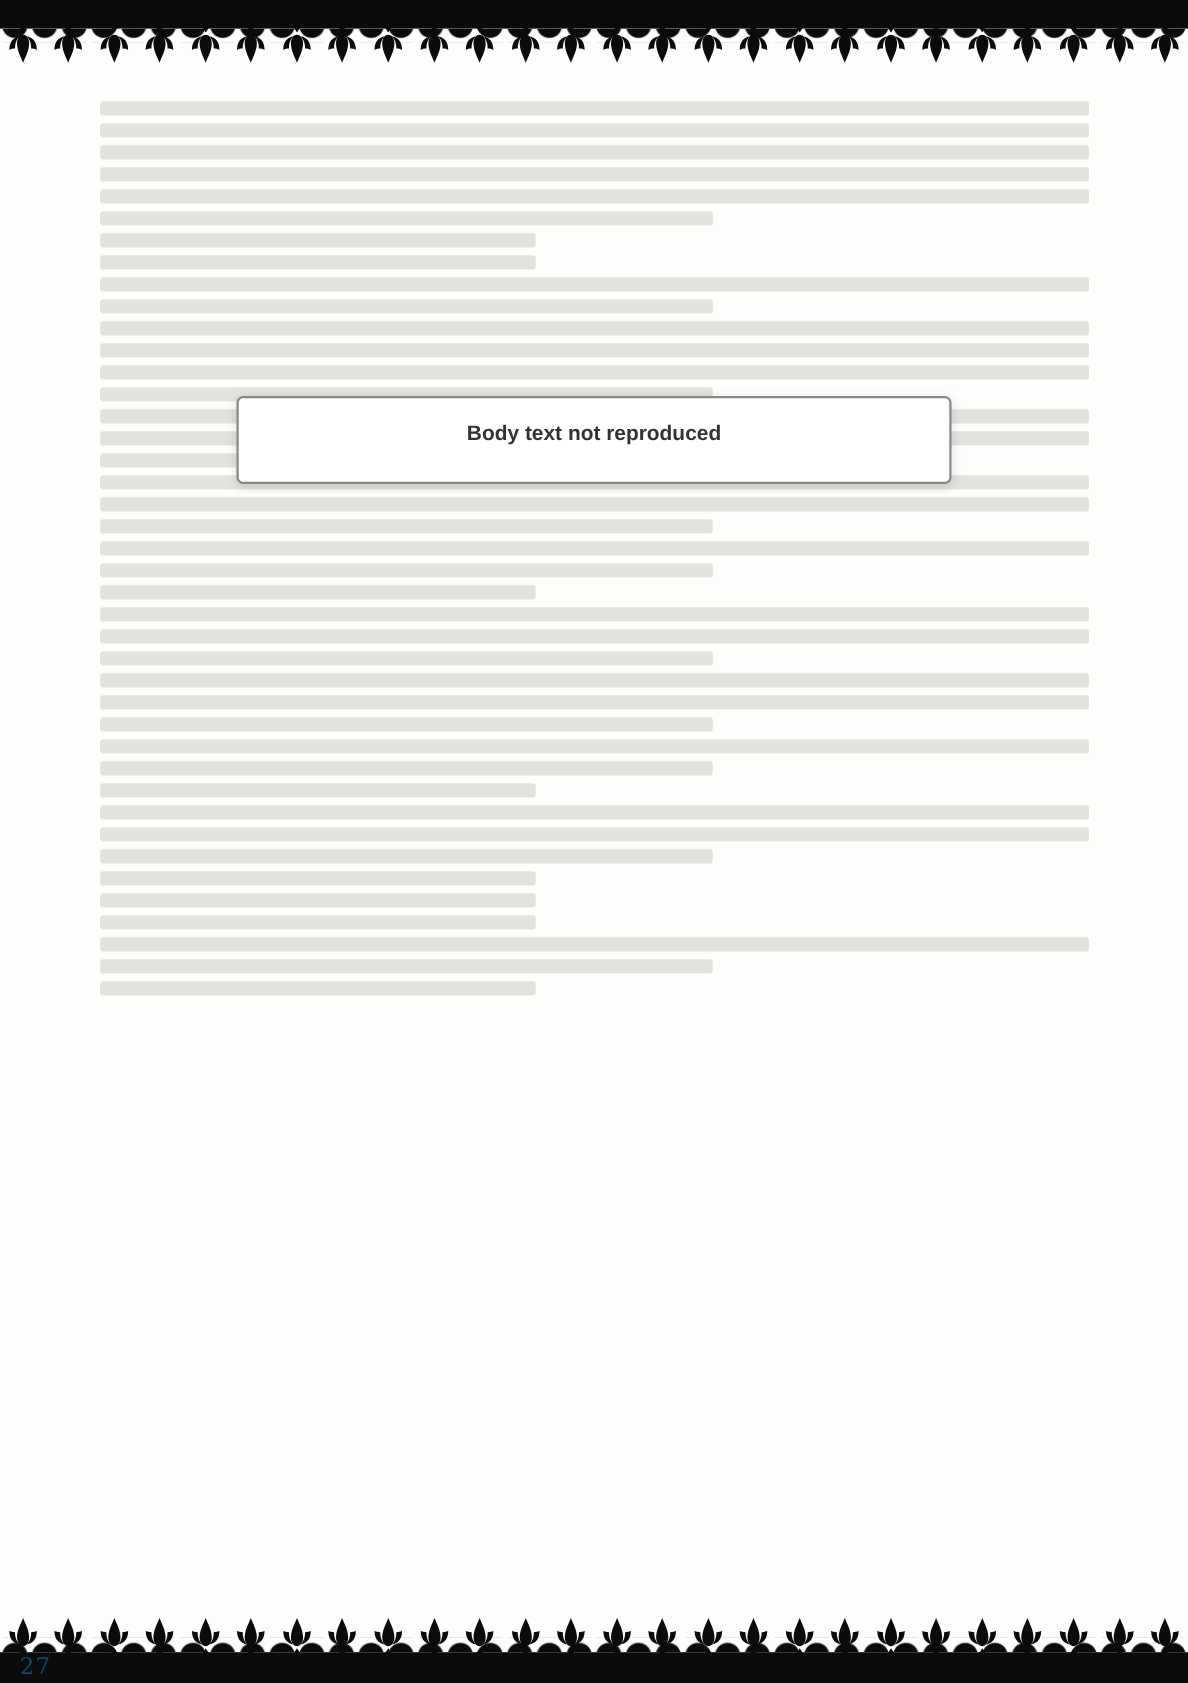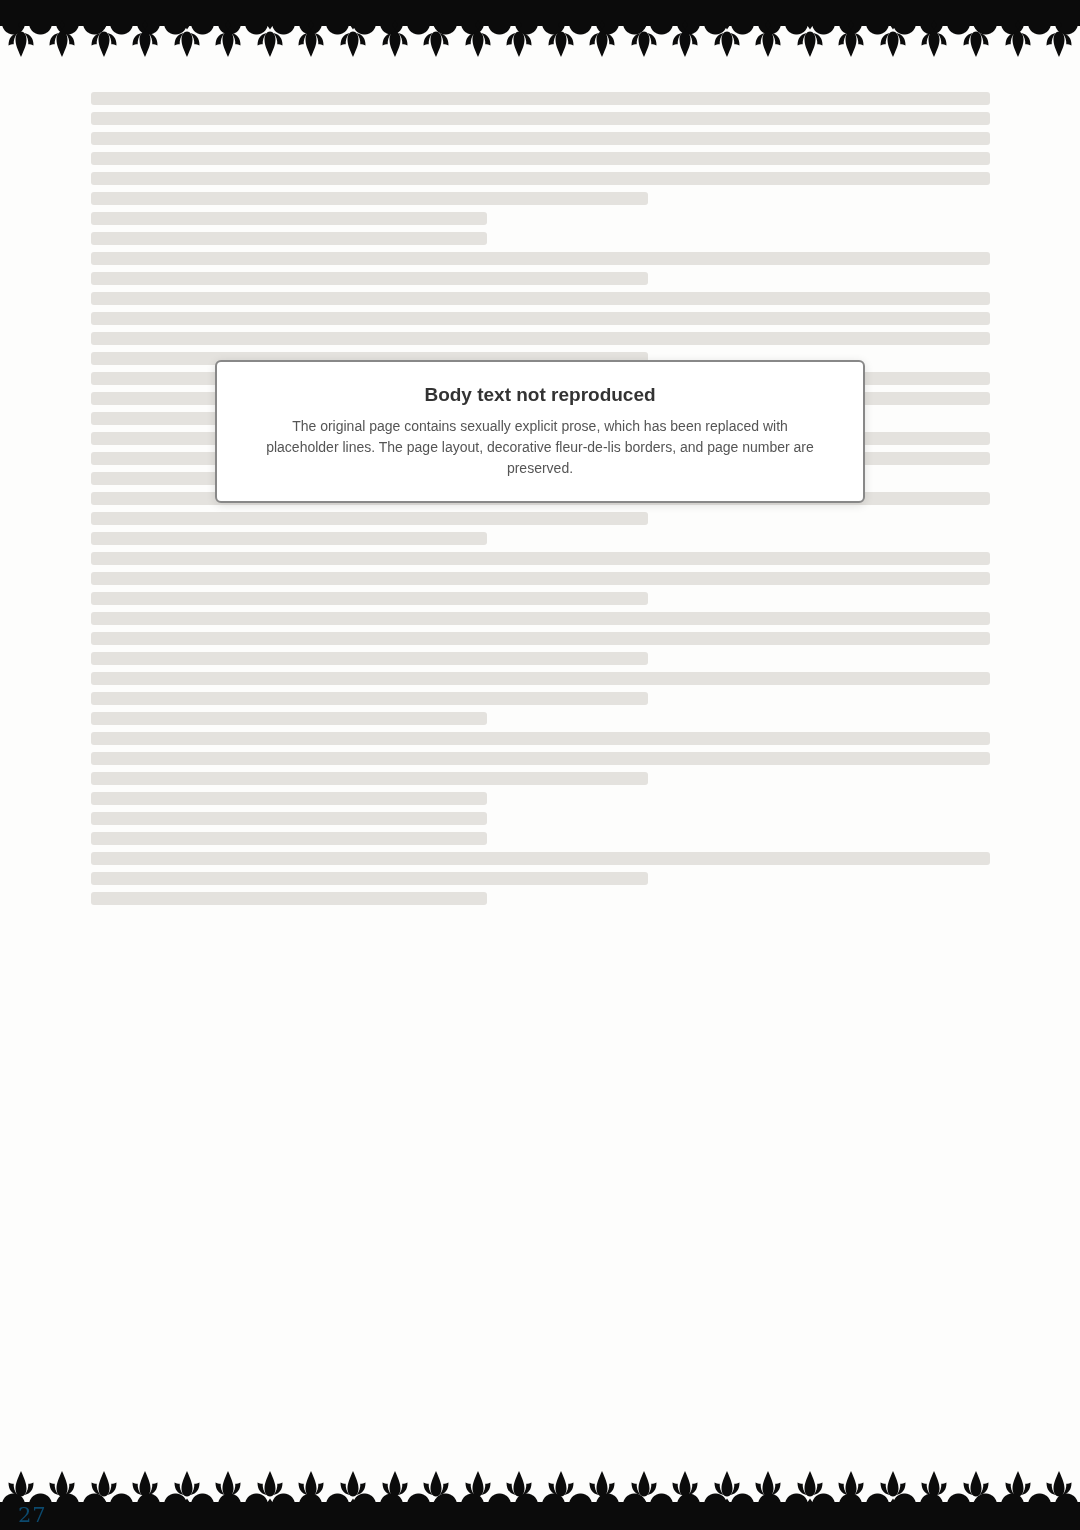--- a/index.html
+++ b/index.html
@@ -279,21 +279,20 @@
         <div class="rline"></div>
         <div class="rline short"></div>
       </div>
       <div class="rparagraph">
         <div class="rline solo"></div>
       </div>
     </div>
 
   <div class="redaction-notice">
     <h2>Body text not reproduced</h2>
-    <p>The original page contains sexually explicit prose, which has been replaced with placeholder lines. The page layout, decorative fleur-de-lis borders, and page number are preserved.</p>
   </div>
 
   <div class="ornament-row bottom" id="ornaments-bottom">
       <svg width="30" height="38" viewBox="0 0 30 38" fill="#0b0b0b">
         <use href="#fleur"></use>
       </svg>
       <svg width="30" height="38" viewBox="0 0 30 38" fill="#0b0b0b">
         <use href="#fleur"></use>
       </svg>
       <svg width="30" height="38" viewBox="0 0 30 38" fill="#0b0b0b">

